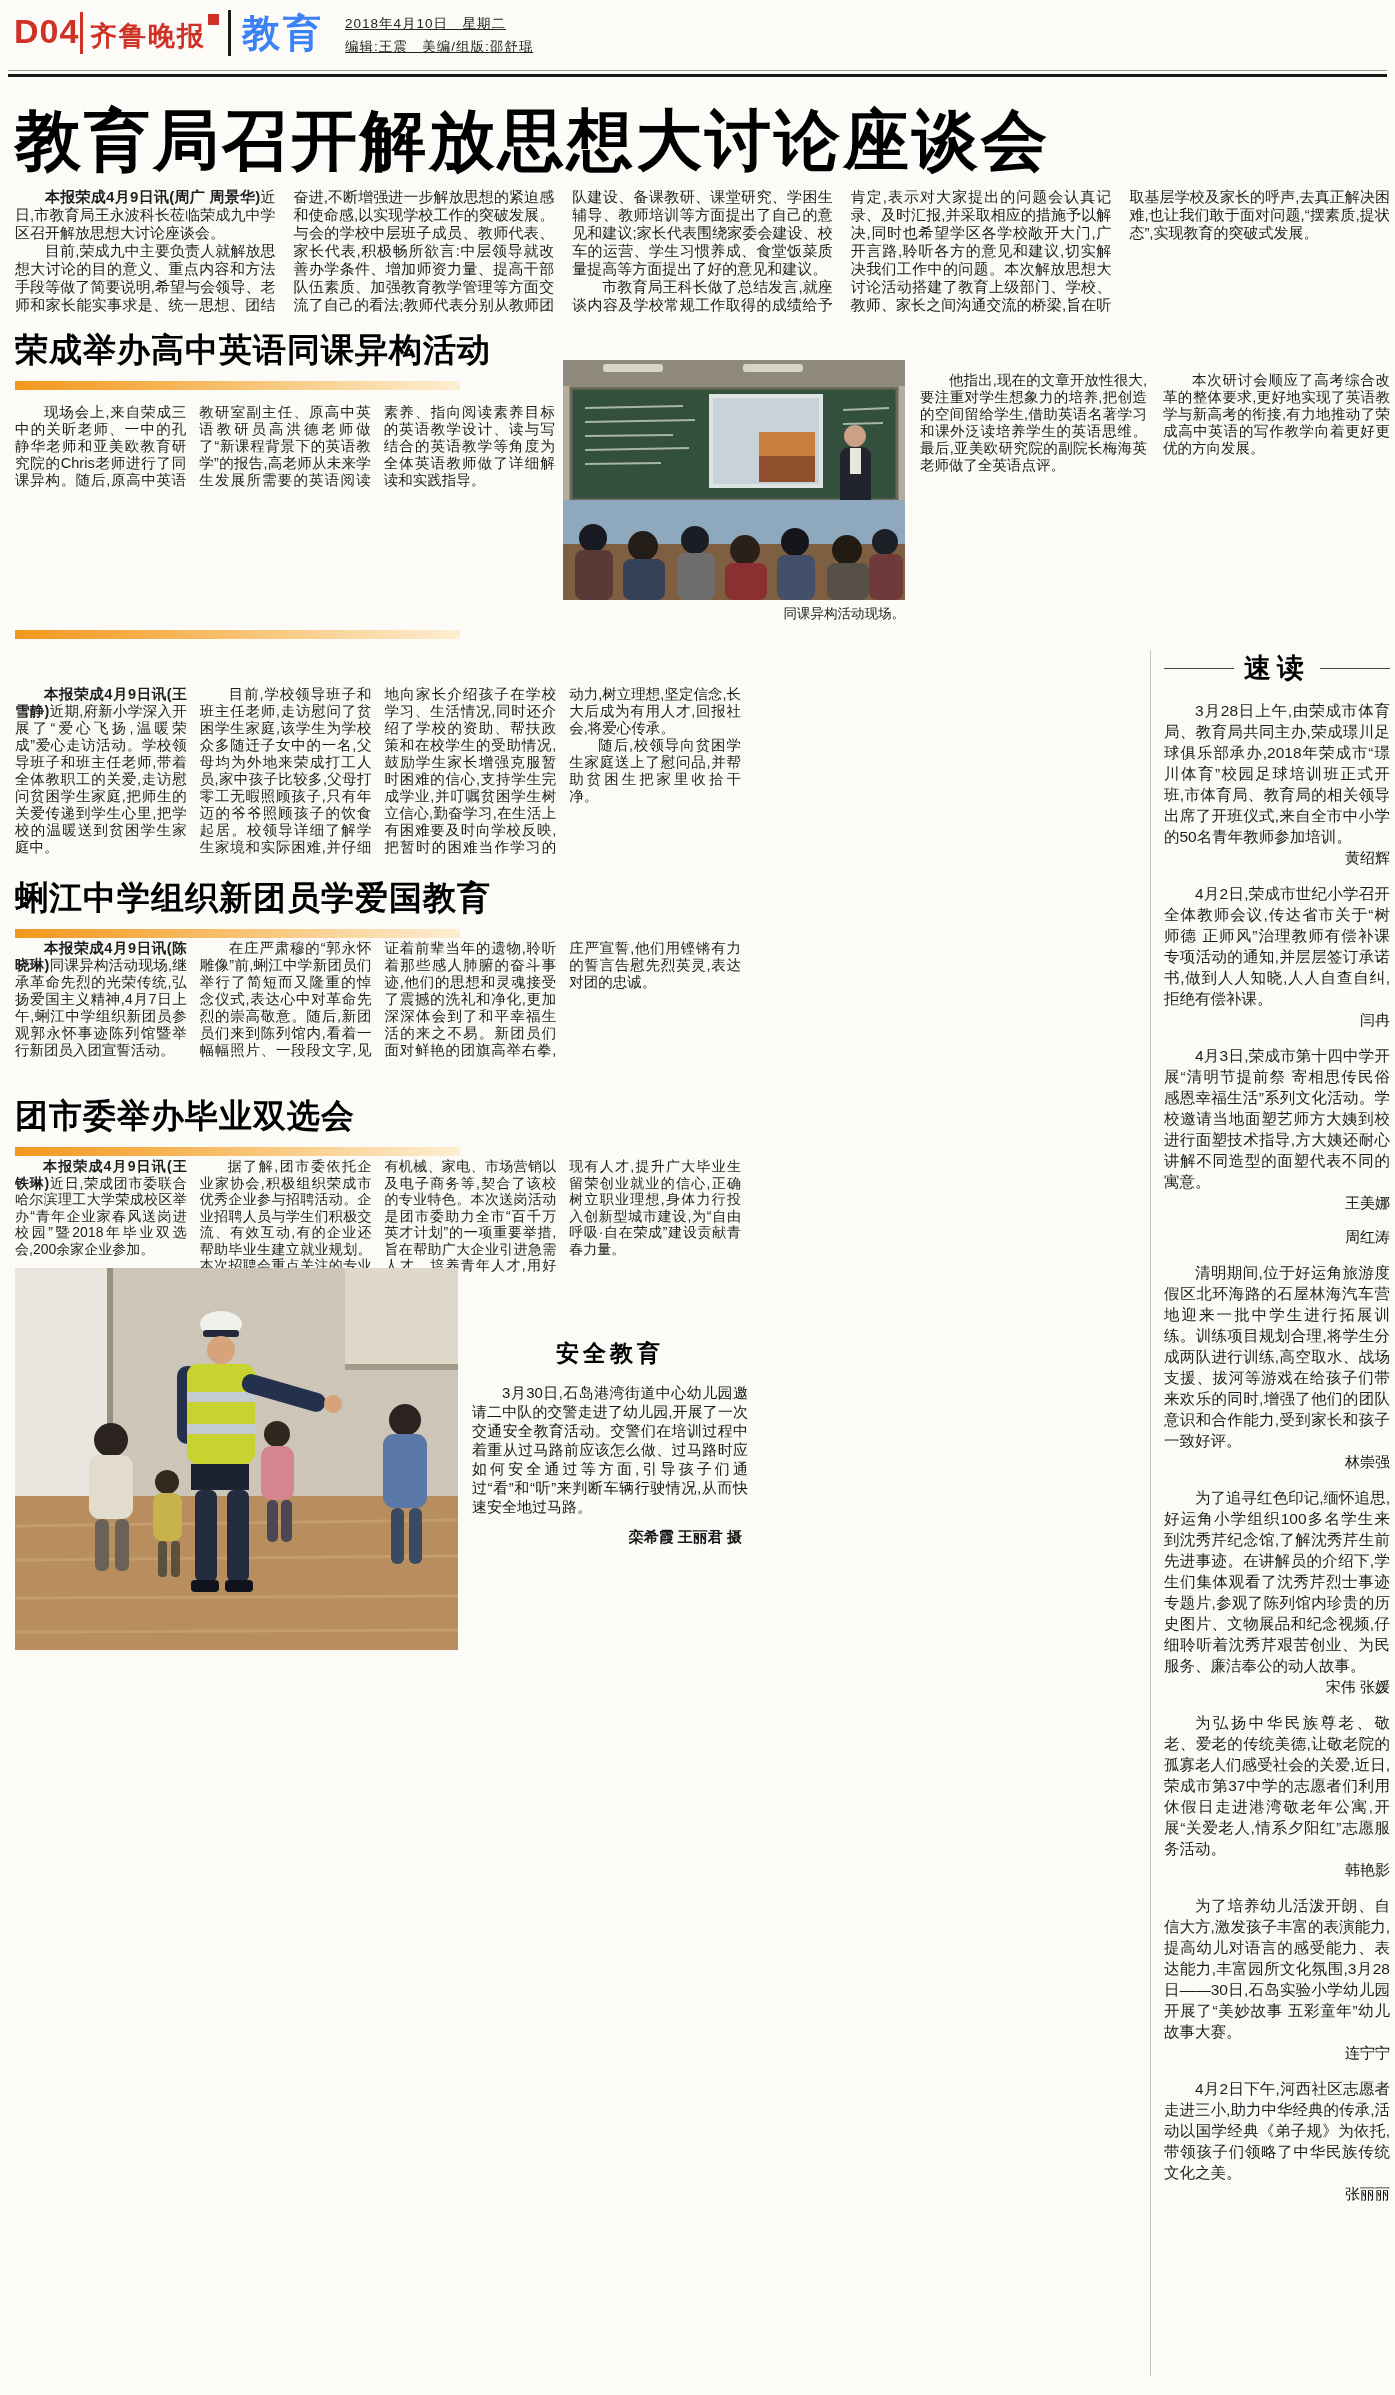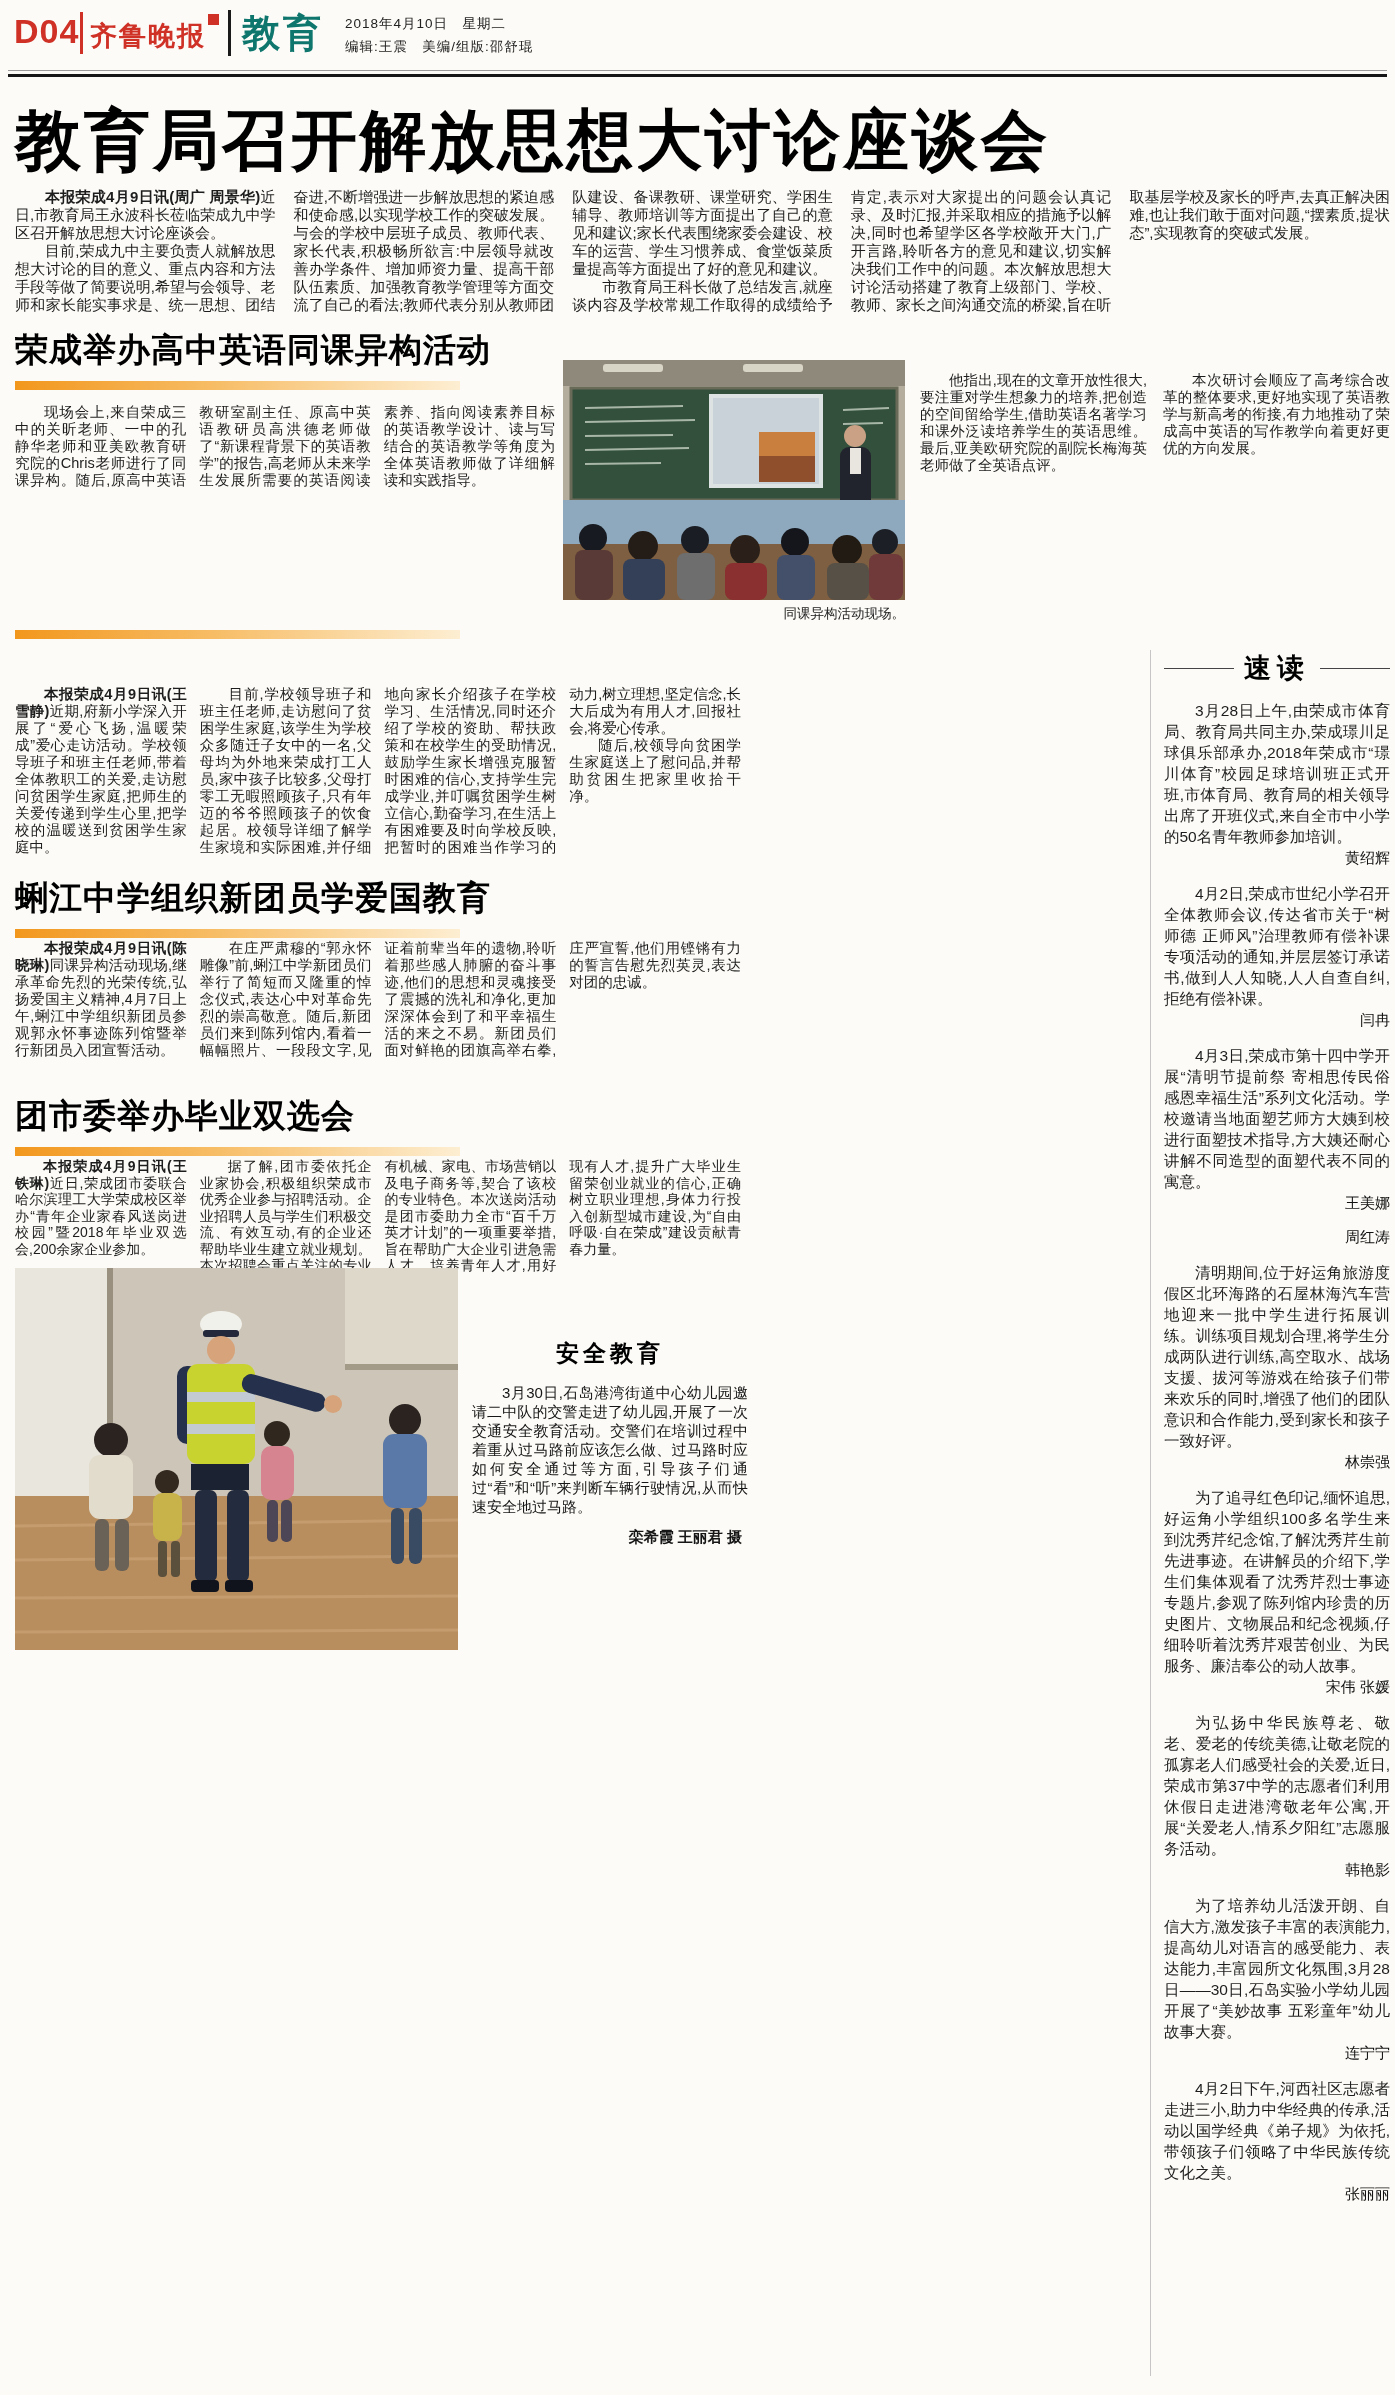--- a/index.html
+++ b/index.html
@@ -8,22 +8,22 @@
   .abs{position:absolute;}
   h1,h2,h3,p{margin:0;}
 
   
   .pagenum{font-size:34px;font-weight:900;color:var(--accent_red,#cf3126);letter-spacing:1px;}
   .masthead{font-size:27px;font-weight:900;color:var(--accent_red,#cf3126);letter-spacing:2px;
             font-family:"Liberation Serif","DejaVu Serif",serif;}
   .seal{width:11px;height:11px;background:var(--accent_red,#cf3126);}
   .vbar-red{width:3px;background:var(--accent_red,#cf3126);}
   .vbar-blk{width:3px;background:#1a1a1a;}
-  .section-title{font-size:38px;font-weight:900;letter-spacing:3px;color:#0f766e;}
-  .hdr-small{font-size:13.5px;color:#222;letter-spacing:1px;}
+  .section-title{font-size:38px;font-weight:900;letter-spacing:3px;color:#3b82f6;}
+  .hdr-small{font-size:13.5px;color:#222;letter-spacing:1px;text-decoration:underline;}
   .rule-thin{height:1px;background:#9a9a9a;}
   .rule-thick{height:3px;background:#161616;}
 
   
   .main-headline{font-size:66px;font-weight:900;letter-spacing:3px;color:#000;white-space:nowrap;}
   .sec-headline{font-size:33px;font-weight:900;letter-spacing:1px;color:#000;white-space:nowrap;}
   .hbar{height:9px;width:445px;margin-top:8px;
         background:linear-gradient(90deg,var(--bar_start,#f2971d) 0%,#f7bd66 45%,var(--bar_end,#fdeed2) 100%);}
 
   

